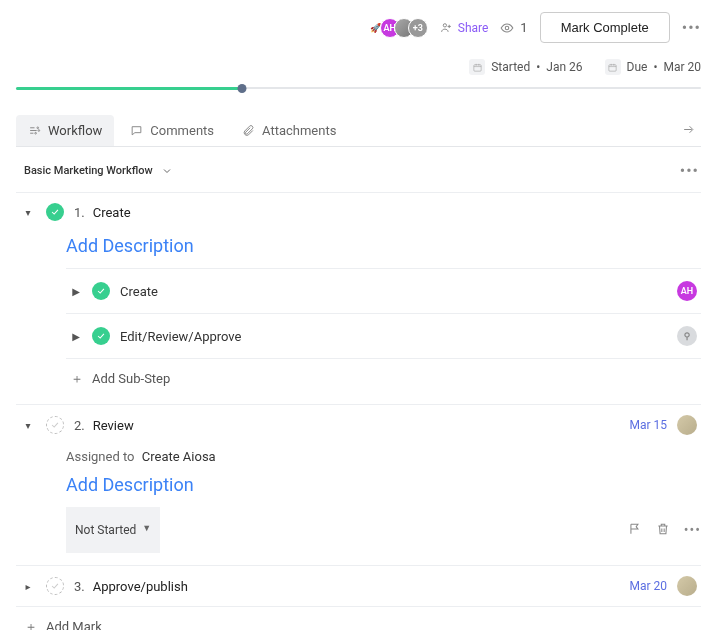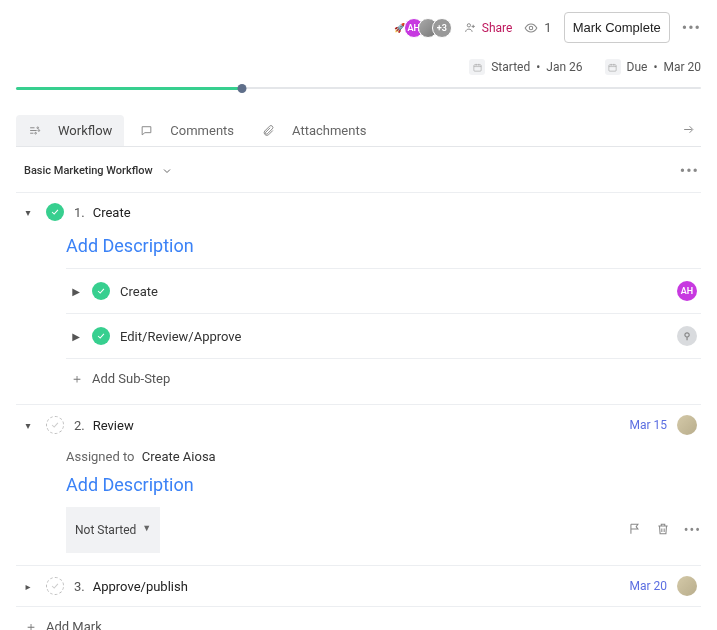--- a/index.html
+++ b/index.html
@@ -6,37 +6,37 @@
 body { font-family: -apple-system, BlinkMacSystemFont, "Segoe UI", Roboto, sans-serif; font-size: 13px; color: #222; width: 717px; background: #fff; }
 .wrap { padding: 12px 16px 4px 16px; }
 
 .hdr { display: flex; align-items: center; justify-content: flex-end; gap: 12px; margin-bottom: 16px; }
 .avatars { display: flex; align-items: center; }
 .av { width: 20px; height: 20px; border-radius: 50%; margin-left: -6px; display: flex; align-items: center; justify-content: center; font-size: 9px; font-weight: 600; color: #fff; border: 1.5px solid #fff; }
 .av.rocket { background: #fff; border: none; margin-left: 0; color:#e86a92;}
 .av.ah { background: #c739e0; }
 .av.gr { background: #888; background-image: linear-gradient(135deg,#aaa,#777); }
 .av.more { background: #999; }
-.share-btn { display: flex; align-items: center; gap: 5px; color: #be185d; font-size: 12px; cursor: pointer; }
+.share-btn { display: flex; align-items: center; gap: 5px; color: #8b5cf6; font-size: 12px; cursor: pointer; }
 .watch { display: flex; align-items: center; gap: 6px; color: #555; }
-.mark-btn { border: 1px solid #ccc; border-radius: 4px; padding: 7px 8px; font-size: 13px; background: #fff; color: #222; cursor: pointer; }
+.mark-btn { border: 1px solid #ccc; border-radius: 4px; padding: 7px 20px; font-size: 13px; background: #fff; color: #222; cursor: pointer; }
 .dots { color: #888; font-size: 16px; cursor: pointer; letter-spacing: 1px; }
 
 .dates-row { display: flex; justify-content: flex-end; gap: 22px; color: #555; font-size: 12px; margin-bottom: 8px; }
 .date-chip { display: flex; align-items: center; gap: 6px; }
 .cal-icon { width: 16px; height: 16px; background:#f1f2f4; border-radius:3px; display:flex;align-items:center;justify-content:center;}
 .cal-icon svg { width: 11px; height: 11px; stroke: #888; fill: none; }
 
 .progress { margin: 10px 0 24px 0; position: relative; height: 6px; }
 .track { position: absolute; left: 0; right: 0; top: 2px; height: 2px; background: #e4e6e9; border-radius: 2px; }
 .fill { position: absolute; left: 0; top: 1.5px; height: 3px; background: #37cf8f; border-radius: 2px; }
 .knob { position: absolute; width: 9px; height: 9px; background: #5f6f8a; border-radius: 50%; top: -1.5px; transform: translateX(-50%); }
 
 .tabs { display: flex; align-items: center; gap: 4px; border-bottom: 1px solid #e4e6e9; }
-.tab { display: flex; align-items: center; gap: 17px; padding: 8px 12px; color: #666; font-size: 13px; cursor: pointer; border-radius: 4px 4px 0 0; }
+.tab { display: flex; align-items: center; gap: 7px; padding: 8px 12px; color: #666; font-size: 13px; cursor: pointer; border-radius: 4px 4px 0 0; }
 .tab.active { background: #f1f2f4; color: #444; }
 .tab-spacer { flex: 1; }
 .collapse-icon { color: #aaa; padding: 6px; cursor: pointer; }
 
 .wf-hdr { display: flex; align-items: center; justify-content: space-between; padding: 14px 2px 12px 8px; border-bottom: 1px solid #eceef1; }
 .wf-title { display:flex; align-items:center; gap:8px; font-size: 11px; color: #333; font-weight:500; cursor:pointer; }
 
 .step { border-bottom: 1px solid #eceef1; }
 .step-head { display: flex; align-items: center; padding: 10px 4px; gap: 10px; }
 .chev { width: 16px; text-align: center; color: #555; cursor: pointer; font-size: 10px; }

